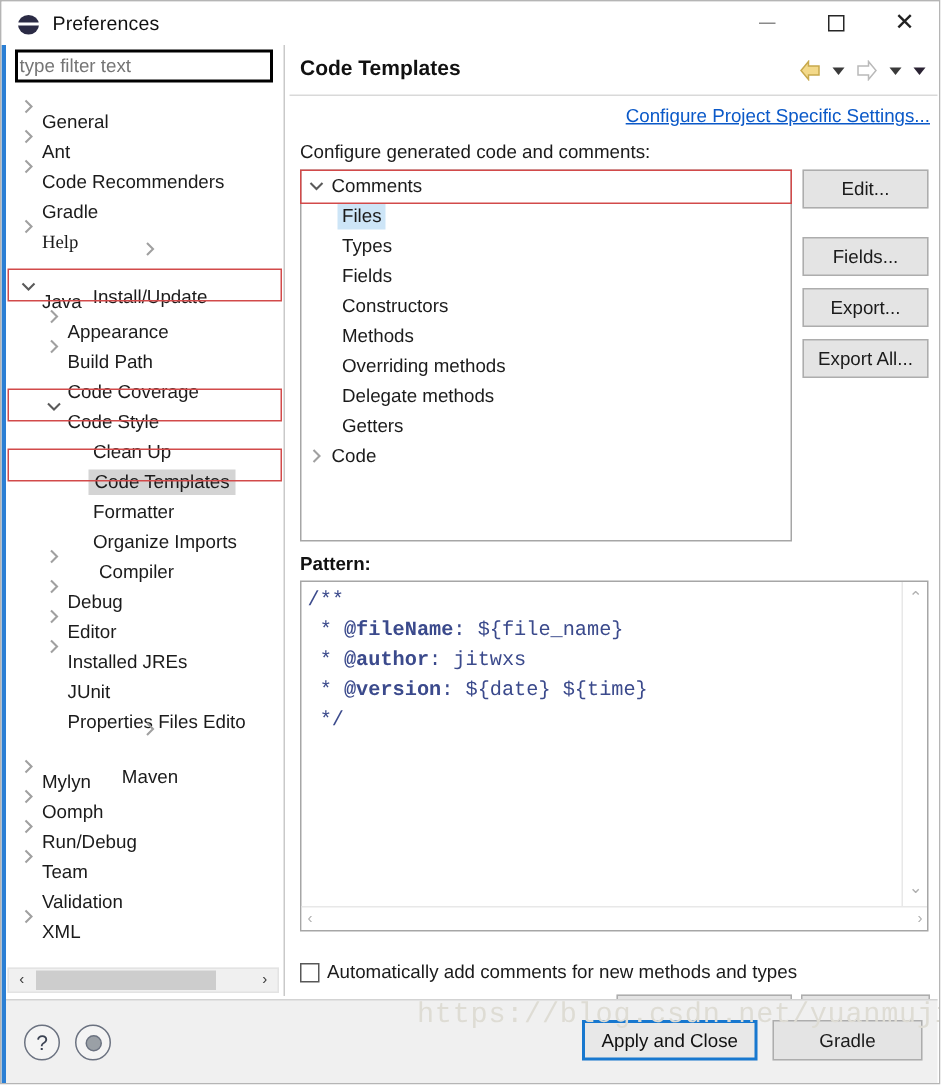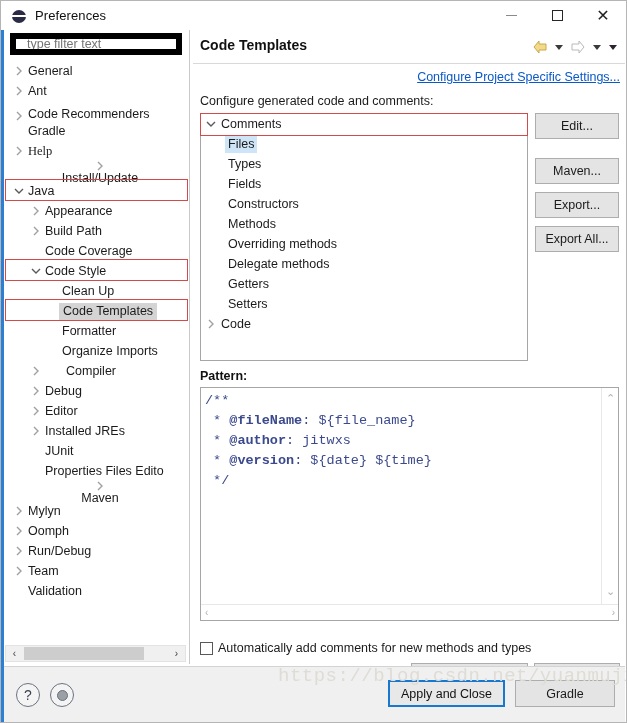--- a/index.html
+++ b/index.html
@@ -65,24 +65,24 @@
 
   
   .left {
     position: absolute; left: 3px; top: 29px;
     width: 185px; height: 634px;
     background: #ffffff;
   }
   .filterbox {
     position: absolute; left: 6px; top: 3px;
     width: 172px; height: 22px;
-    border: 6px solid #000000;
+    border: 2px solid #000000;
     background: #ffffff;
     font-size: 12.5px; color: #6b6b6b;
-    padding: 3px 11px;
+    padding: 3px 1px;
     font-family: "Liberation Sans", sans-serif;
   }
   .tree {
     position: absolute; left: 1px; top: 31px;
     width: 183px; height: 578px;
     overflow: hidden;
   }
   .tnode {
     position: relative;
     height: 20px;
@@ -91,21 +91,21 @@
     color: #1b1b1b;
     white-space: nowrap;
   }
   .tw {
     width: 16px; min-width: 16px;
     display: flex; align-items: center; justify-content: center;
     color: #9a9a9a; font-size: 10px;
   }
   .tw.none { color: transparent; }
   .tw svg { display:block; }
-  .tlabel { padding-left: 1px; }
+  .tlabel { padding-left: 1px; margin-top: 20px; }
   .tnode.sel .tlabel {
     background: #d4d4d4;
     padding: 1px 4px 2px 4px;
     margin-left: -2px;
   }
   
   .annot {
     position: absolute;
     border: 1.4px solid #d24a4a;
     pointer-events: none;
@@ -370,21 +370,21 @@
           <span class="tlabel">General</span>
         </div>
         <div class="tnode" style="padding-left: 6px;">
           <span class="tw">
             <svg width="8" height="10" viewBox="0 0 8 10">
               <path d="M2 1 L6 5 L2 9" fill="none" stroke="#a0a0a0" stroke-width="1.4"></path>
             </svg>
           </span>
           <span class="tlabel">Ant</span>
         </div>
-        <div class="tnode" style="padding-left: 6px; align-items: flex-end;">
+        <div class="tnode" style="padding-left: 6px;">
           <span class="tw">
             <svg width="8" height="10" viewBox="0 0 8 10">
               <path d="M2 1 L6 5 L2 9" fill="none" stroke="#a0a0a0" stroke-width="1.4"></path>
             </svg>
           </span>
           <span class="tlabel">Code Recommenders</span>
         </div>
         <div class="tnode" style="padding-left: 6px;">
           <span class="tw none"></span>
           <span class="tlabel">Gradle</span>
@@ -533,20 +533,28 @@
           <span class="tw">
             <svg width="8" height="10" viewBox="0 0 8 10">
               <path d="M2 1 L6 5 L2 9" fill="none" stroke="#a0a0a0" stroke-width="1.4"></path>
             </svg>
           </span>
           <span class="tlabel">Team</span>
         </div>
         <div class="tnode" style="padding-left: 6px;">
           <span class="tw none"></span>
           <span class="tlabel">Validation</span>
+        </div>
+        <div class="tnode" style="padding-left: 6px;">
+          <span class="tw">
+            <svg width="8" height="10" viewBox="0 0 8 10">
+              <path d="M2 1 L6 5 L2 9" fill="none" stroke="#a0a0a0" stroke-width="1.4"></path>
+            </svg>
+          </span>
+          <span class="tlabel">XML</span>
         </div>
       </div>
     <div class="hscroll">
       <div class="hs-arrow">‹</div>
       <div class="hs-thumb" style="width:120px"></div>
       <div class="hs-arrow" style="margin-left:auto">›</div>
     </div>
   <div class="annot" style="left: 1px; top: 149px; width: 183px; height: 22px;"></div>
       <div class="annot" style="left: 1px; top: 229px; width: 183px; height: 22px;"></div>
       <div class="annot" style="left: 1px; top: 269px; width: 183px; height: 22px;"></div>
@@ -609,38 +617,35 @@
           </div>
           <div class="tmpl-node child">
             <span class="tmpl-label">Overriding methods</span>
           </div>
           <div class="tmpl-node child">
             <span class="tmpl-label">Delegate methods</span>
           </div>
           <div class="tmpl-node child">
             <span class="tmpl-label">Getters</span>
           </div>
-          <div class="tmpl-node child">
-            <span class="tmpl-label">Setters</span>
-          </div>
           <div class="tmpl-node">
             <span class="tw">
               <svg width="8" height="10" viewBox="0 0 8 10">
                 <path d="M2 1 L6 5 L2 9" fill="none" stroke="#a0a0a0" stroke-width="1.4"></path>
               </svg>
             </span>
             <span class="tmpl-label">Code</span>
           </div>
         </div>
     </div>
     <div class="annot" style="left:7px; top:83px; width:328px; height:23px;"></div>
 
     <div class="btncol" id="side-buttons">
         <div class="btn">Edit...</div>
-        <div class="btn gap1">Maven...</div>
+        <div class="btn gap1">Fields...</div>
         <div class="btn gap2">Export...</div>
         <div class="btn gap2">Export All...</div>
       </div>
 
     <div class="pattern-label">Pattern:</div>
     <div class="pattern-box">
       <div class="pattern-text" id="pattern-text"><div>/**</div><div><span> * </span><b>@fileName</b><span>: ${file_name}</span></div><div><span> * </span><b>@author</b><span>: jitwxs</span></div><div><span> * </span><b>@version</b><span>: ${date} ${time}</span></div><div> */</div></div>
       <div class="vscroll">
         <div class="vs-arrow up">⌃</div>
         <div class="vs-arrow dn">⌄</div>

